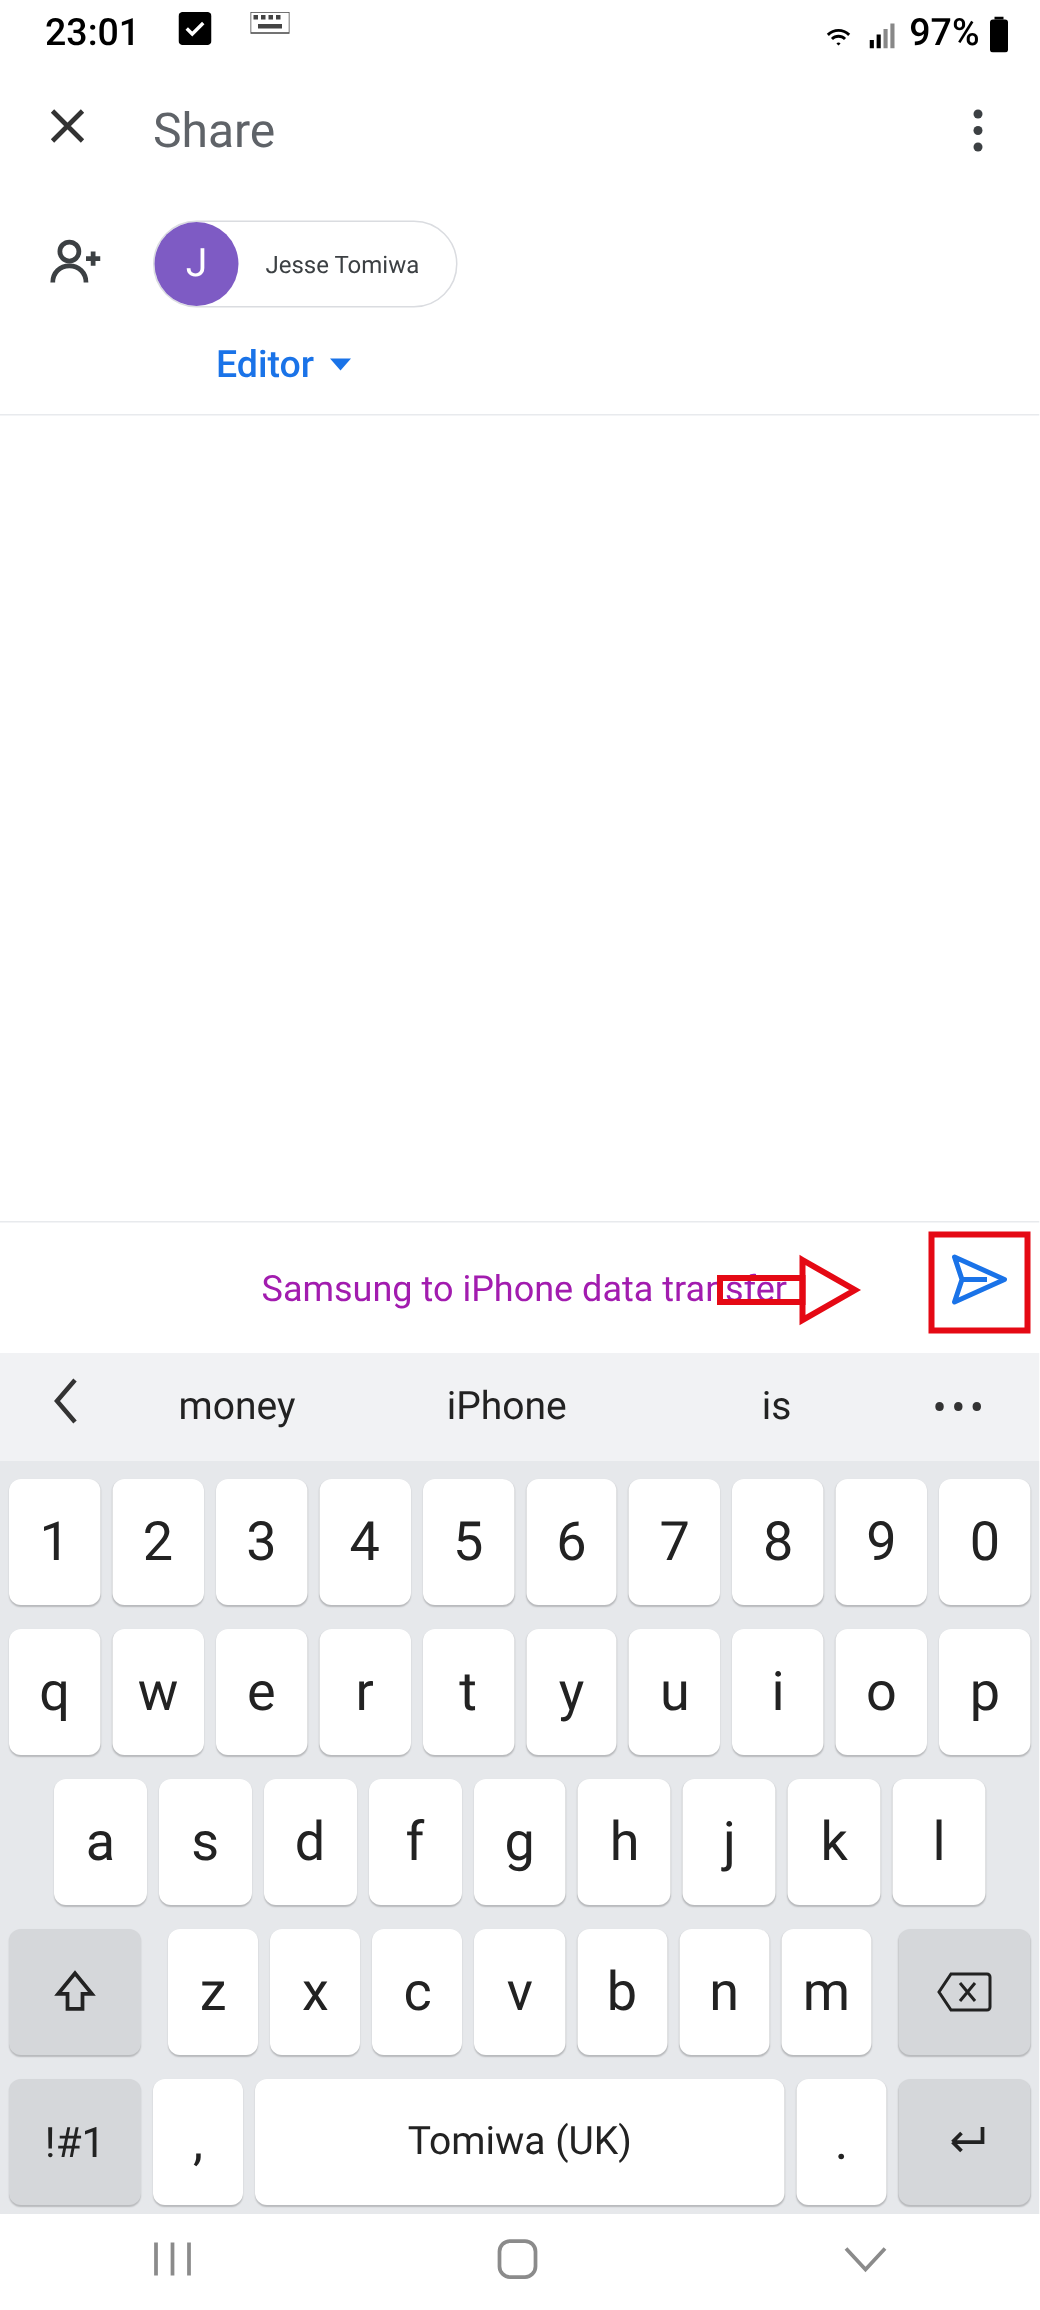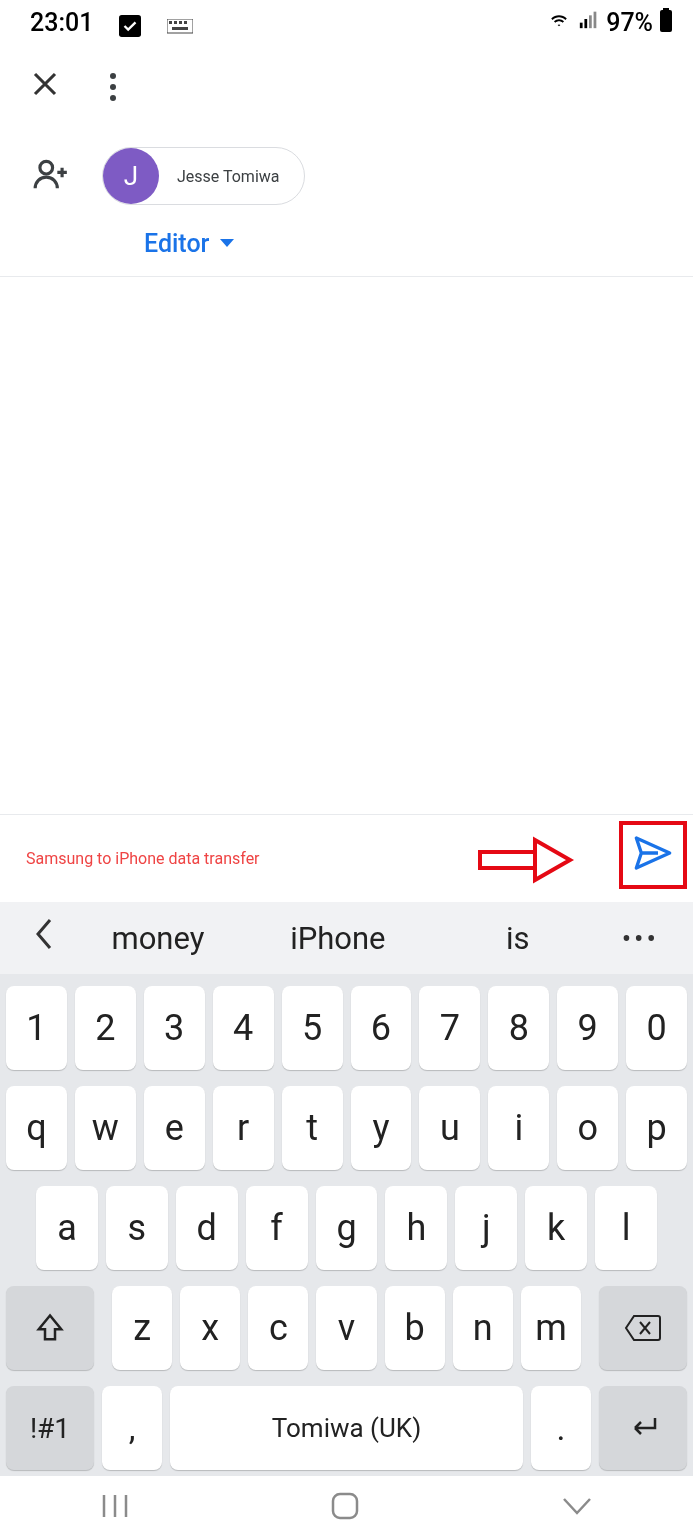--- a/index.html
+++ b/index.html
@@ -1,21 +1,21 @@
 <!DOCTYPE html>
 <html><head>
 <meta charset="utf-8">
 <style>
 * { box-sizing: border-box; margin: 0; padding: 0; }
 body { width: 693px; height: 1540px; font-family: -apple-system, BlinkMacSystemFont, 'Segoe UI', Roboto, sans-serif; background: #fff; overflow: hidden; position: relative; }
 
 
 .status-bar { display: flex; justify-content: space-between; align-items: center; padding: 8px 20px 4px 30px; font-size: 25px; font-weight: 500; color: #000; }
-.status-left { display: flex; align-items: flex-end; gap: 26px; }
-.status-right { display: flex; align-items: flex-start; gap: 6px; }
+.status-left { display: flex; align-items: flex-start; gap: 26px; }
+.status-right { display: flex; align-items: center; gap: 6px; }
 .status-icon { display: inline-flex; align-items: center; }
 
 
 .header { display: flex; align-items: center; padding: 24px 30px 20px 30px; }
 .close-x { font-size: 36px; font-weight: 300; color: #333; margin-right: 42px; cursor: pointer; }
 .header-title { font-size: 32px; color: #5f6368; flex: 1; }
 .more-dots { display: flex; flex-direction: column; gap: 5px; padding: 8px; cursor: pointer; }
 .more-dots span { width: 6px; height: 6px; background: #3c4043; border-radius: 50%; }
 
 
@@ -27,29 +27,29 @@
 
 
 .editor-row { padding: 14px 10px 18px 144px; display: flex; align-items: center; gap: 10px; }
 .editor-label { color: #1a73e8; font-size: 25px; font-weight: 500; }
 .editor-caret { color: #1a73e8; }
 
 .divider { height: 1px; background: #e8eaed; width: 100%; }
 
 
 .message-bar { position: absolute; top: 814px; left: 0; right: 0; height: 88px; border-top: 1px solid #e8eaed; display: flex; align-items: center; padding: 0 20px 0 26px; background: #fff; }
-.message-text { font-size: 16px; color: #ef4444; flex: 1; }
+.message-text { font-size: 24px; color: #a21caf; flex: 1; text-align: center; }
 .arrow-annotation { position: absolute; right: 118px; top: 20px; }
 .send-box { border: 4px solid #e50914; padding: 8px 10px; position: absolute; right: 6px; top: 6px; }
 .send-icon { width: 40px; height: 40px; }
 
 
 .suggestions { position: absolute; top: 902px; left: 0; right: 0; height: 72px; background: #f1f2f4; display: flex; align-items: center; padding: 0 20px; }
 .sug-back { font-size: 36px; color: #333; padding: 0 14px; }
-.sug-word { flex: 1; text-align: center; font-size: 31px; color: #222; }
+.sug-word { flex: 1; text-align: center; font-size: 26px; color: #222; }
 .sug-more { font-size: 28px; letter-spacing: 3px; color: #333; padding: 0 14px; }
 
 
 .keyboard { position: absolute; top: 974px; left: 0; right: 0; bottom: 64px; background: #e6e8eb; padding: 12px 6px 10px 6px; }
 .krow { display: flex; justify-content: center; gap: 8px; margin-bottom: 16px; }
 .key { background: #fff; border-radius: 8px; height: 84px; display: flex; align-items: center; justify-content: center; font-size: 36px; color: #222; box-shadow: 0 1px 1px rgba(0,0,0,0.2); cursor: pointer; }
 .key.num, .key.letter { flex: 1; min-width: 0; }
 .key.shift, .key.backspace { width: 88px; background: #d5d7da; }
 .key.space { flex: 1; font-size: 26px; }
 .key.sym { width: 88px; background: #d5d7da; font-size: 28px; }
@@ -108,20 +108,21 @@
     </span>
   </div>
 </div>
 
 <div class="header">
   <div class="close-x">
     <svg width="30" height="30" viewBox="0 0 24 24">
         <path d="M4 4l16 16M20 4L4 20" stroke="#333" stroke-width="2.5" fill="none"></path>
       </svg>
   </div>
+  <div class="header-title">Share</div>
   <div class="more-dots">
       <span></span>
       <span></span>
       <span></span>
     </div>
 </div>
 
 <div class="person-row">
   <div>
     <svg class="add-person-icon" viewBox="0 0 24 24">

